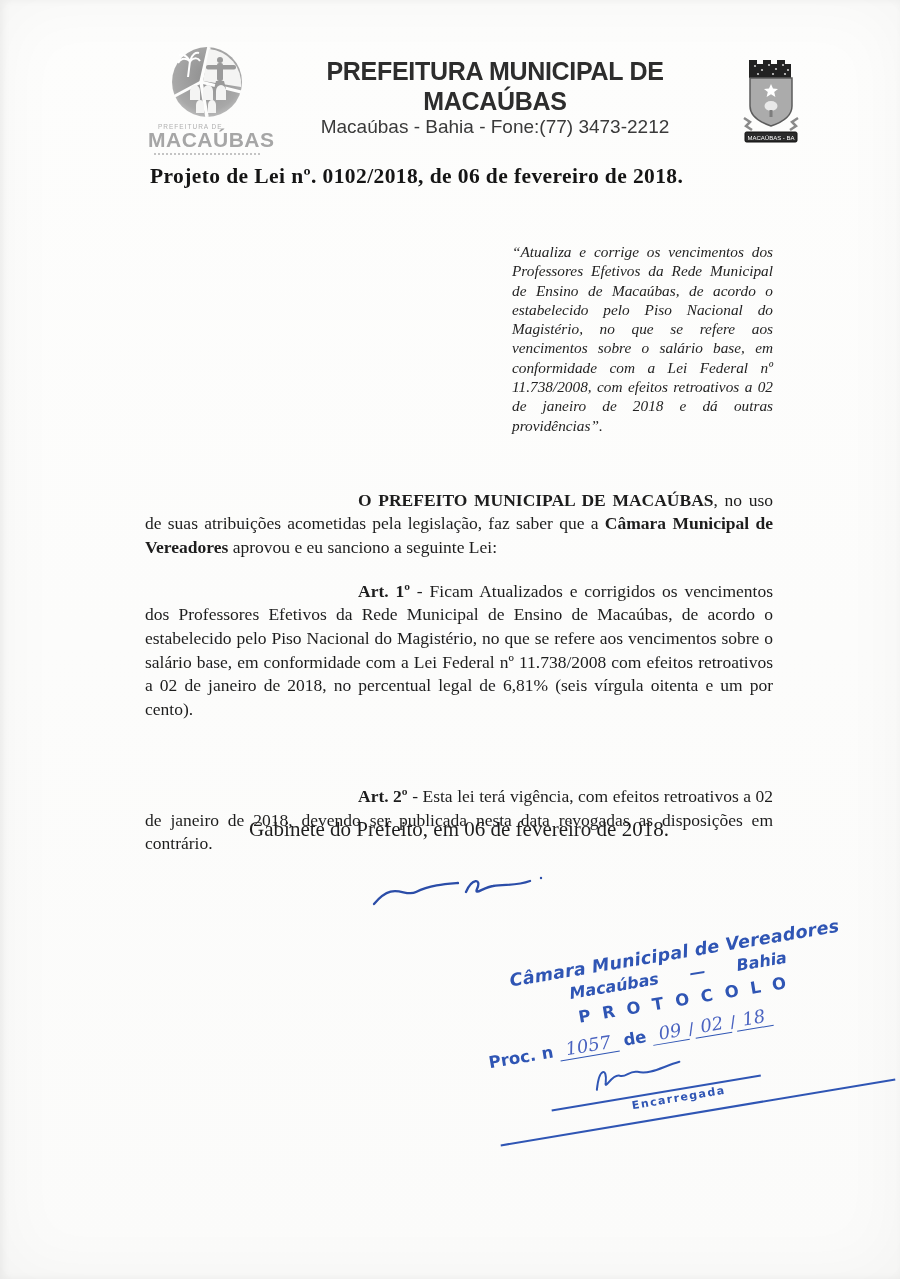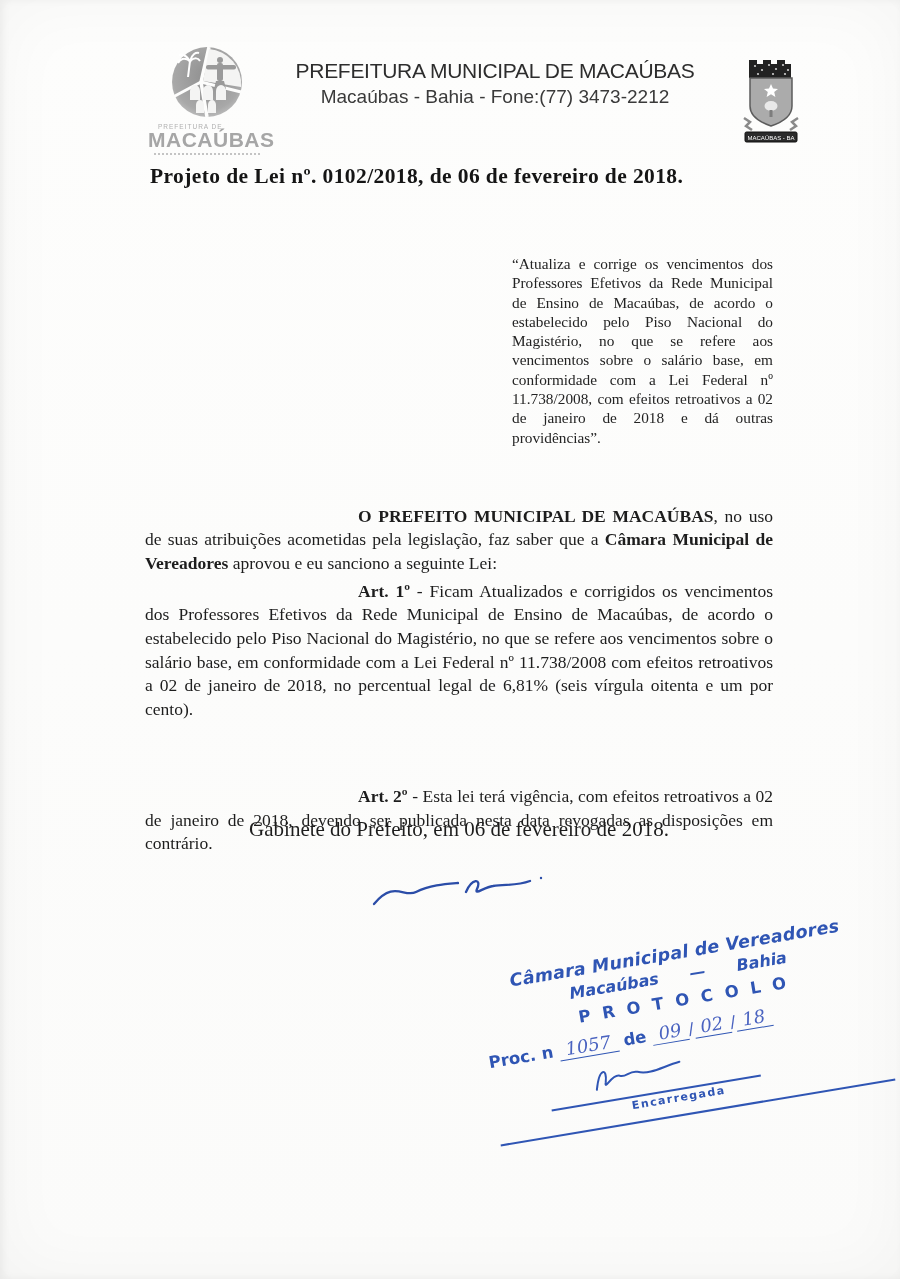--- a/index.html
+++ b/index.html
@@ -9,30 +9,30 @@
     box-shadow:inset 0 0 70px rgba(0,0,0,0.035), inset 3px 0 8px rgba(0,0,0,0.05);
     font-family:"Liberation Serif", serif;color:#1d1d1d;
   }
   
   .logo{position:absolute;left:148px;top:45px;width:118px;text-align:center;}
   .logo svg{display:block;margin:0 auto;}
   .logo-pref{font-family:"Liberation Sans",sans-serif;font-size:6.5px;color:#b0b0b0;letter-spacing:1px;text-align:left;margin:2px 0 0 10px;}
   .logo-city{font-family:"Liberation Sans",sans-serif;font-weight:bold;font-size:21px;color:#a6a6a6;letter-spacing:0.5px;line-height:20px;}
   .logo-tagline{border-top:2px dotted #c4c4c4;margin:3px 6px 0 6px;height:0;}
   .hc{position:absolute;left:252px;top:56px;width:486px;text-align:center;font-family:"Liberation Sans",sans-serif;}
-  .org{font-size:21px;font-weight:normal;color:#2d2d2d;letter-spacing:-0.3px;line-height:30px;}
+  .org{font-size:25px;font-weight:bold;color:#2d2d2d;letter-spacing:-0.3px;line-height:30px;}
   .addr{font-size:19px;color:#3a3a3a;line-height:22.5px;}
   .crest{position:absolute;left:736px;top:54px;width:70px;}
   
   .doc-title{position:absolute;left:150px;top:164px;width:640px;font-size:21.5px;font-weight:bold;letter-spacing:0.4px;color:#151515;}
   
-  .ementa{position:absolute;left:512px;top:254px;width:261px;font-size:15.3px;line-height:19.3px;text-align:justify;color:#232323;}
+  .ementa{position:absolute;left:512px;top:242px;width:261px;font-style:italic;font-size:15.3px;line-height:19.3px;text-align:justify;color:#232323;}
   
   .bodyp{position:absolute;left:145px;width:628px;font-size:17.5px;line-height:23.7px;text-align:justify;color:#1d1d1d;text-indent:213px;}
-  .p-pre{top:487px;font-family:Liberation Serif, serif;}
+  .p-pre{top:471px;font-family:Liberation Serif, serif;}
   .p-a1{top:562px;}
   .p-a2{top:737px;margin-top:48px;}
   .closing{position:absolute;left:145px;top:817px;width:628px;text-align:center;font-size:21px;color:#1d1d1d;}
   
   .sig-block{position:absolute;left:320px;top:868px;width:290px;text-align:center;}
   .sig-name{font-weight:bold;font-size:17px;letter-spacing:0.3px;color:#161616;margin-top:-4px;}
   .sig-role{font-weight:bold;font-size:17px;color:#161616;}
   
   .stamp{position:absolute;left:483px;top:942px;width:410px;height:185px;
          transform:rotate(-9.5deg);color:var(--stamp-blue,#2f55b4);

